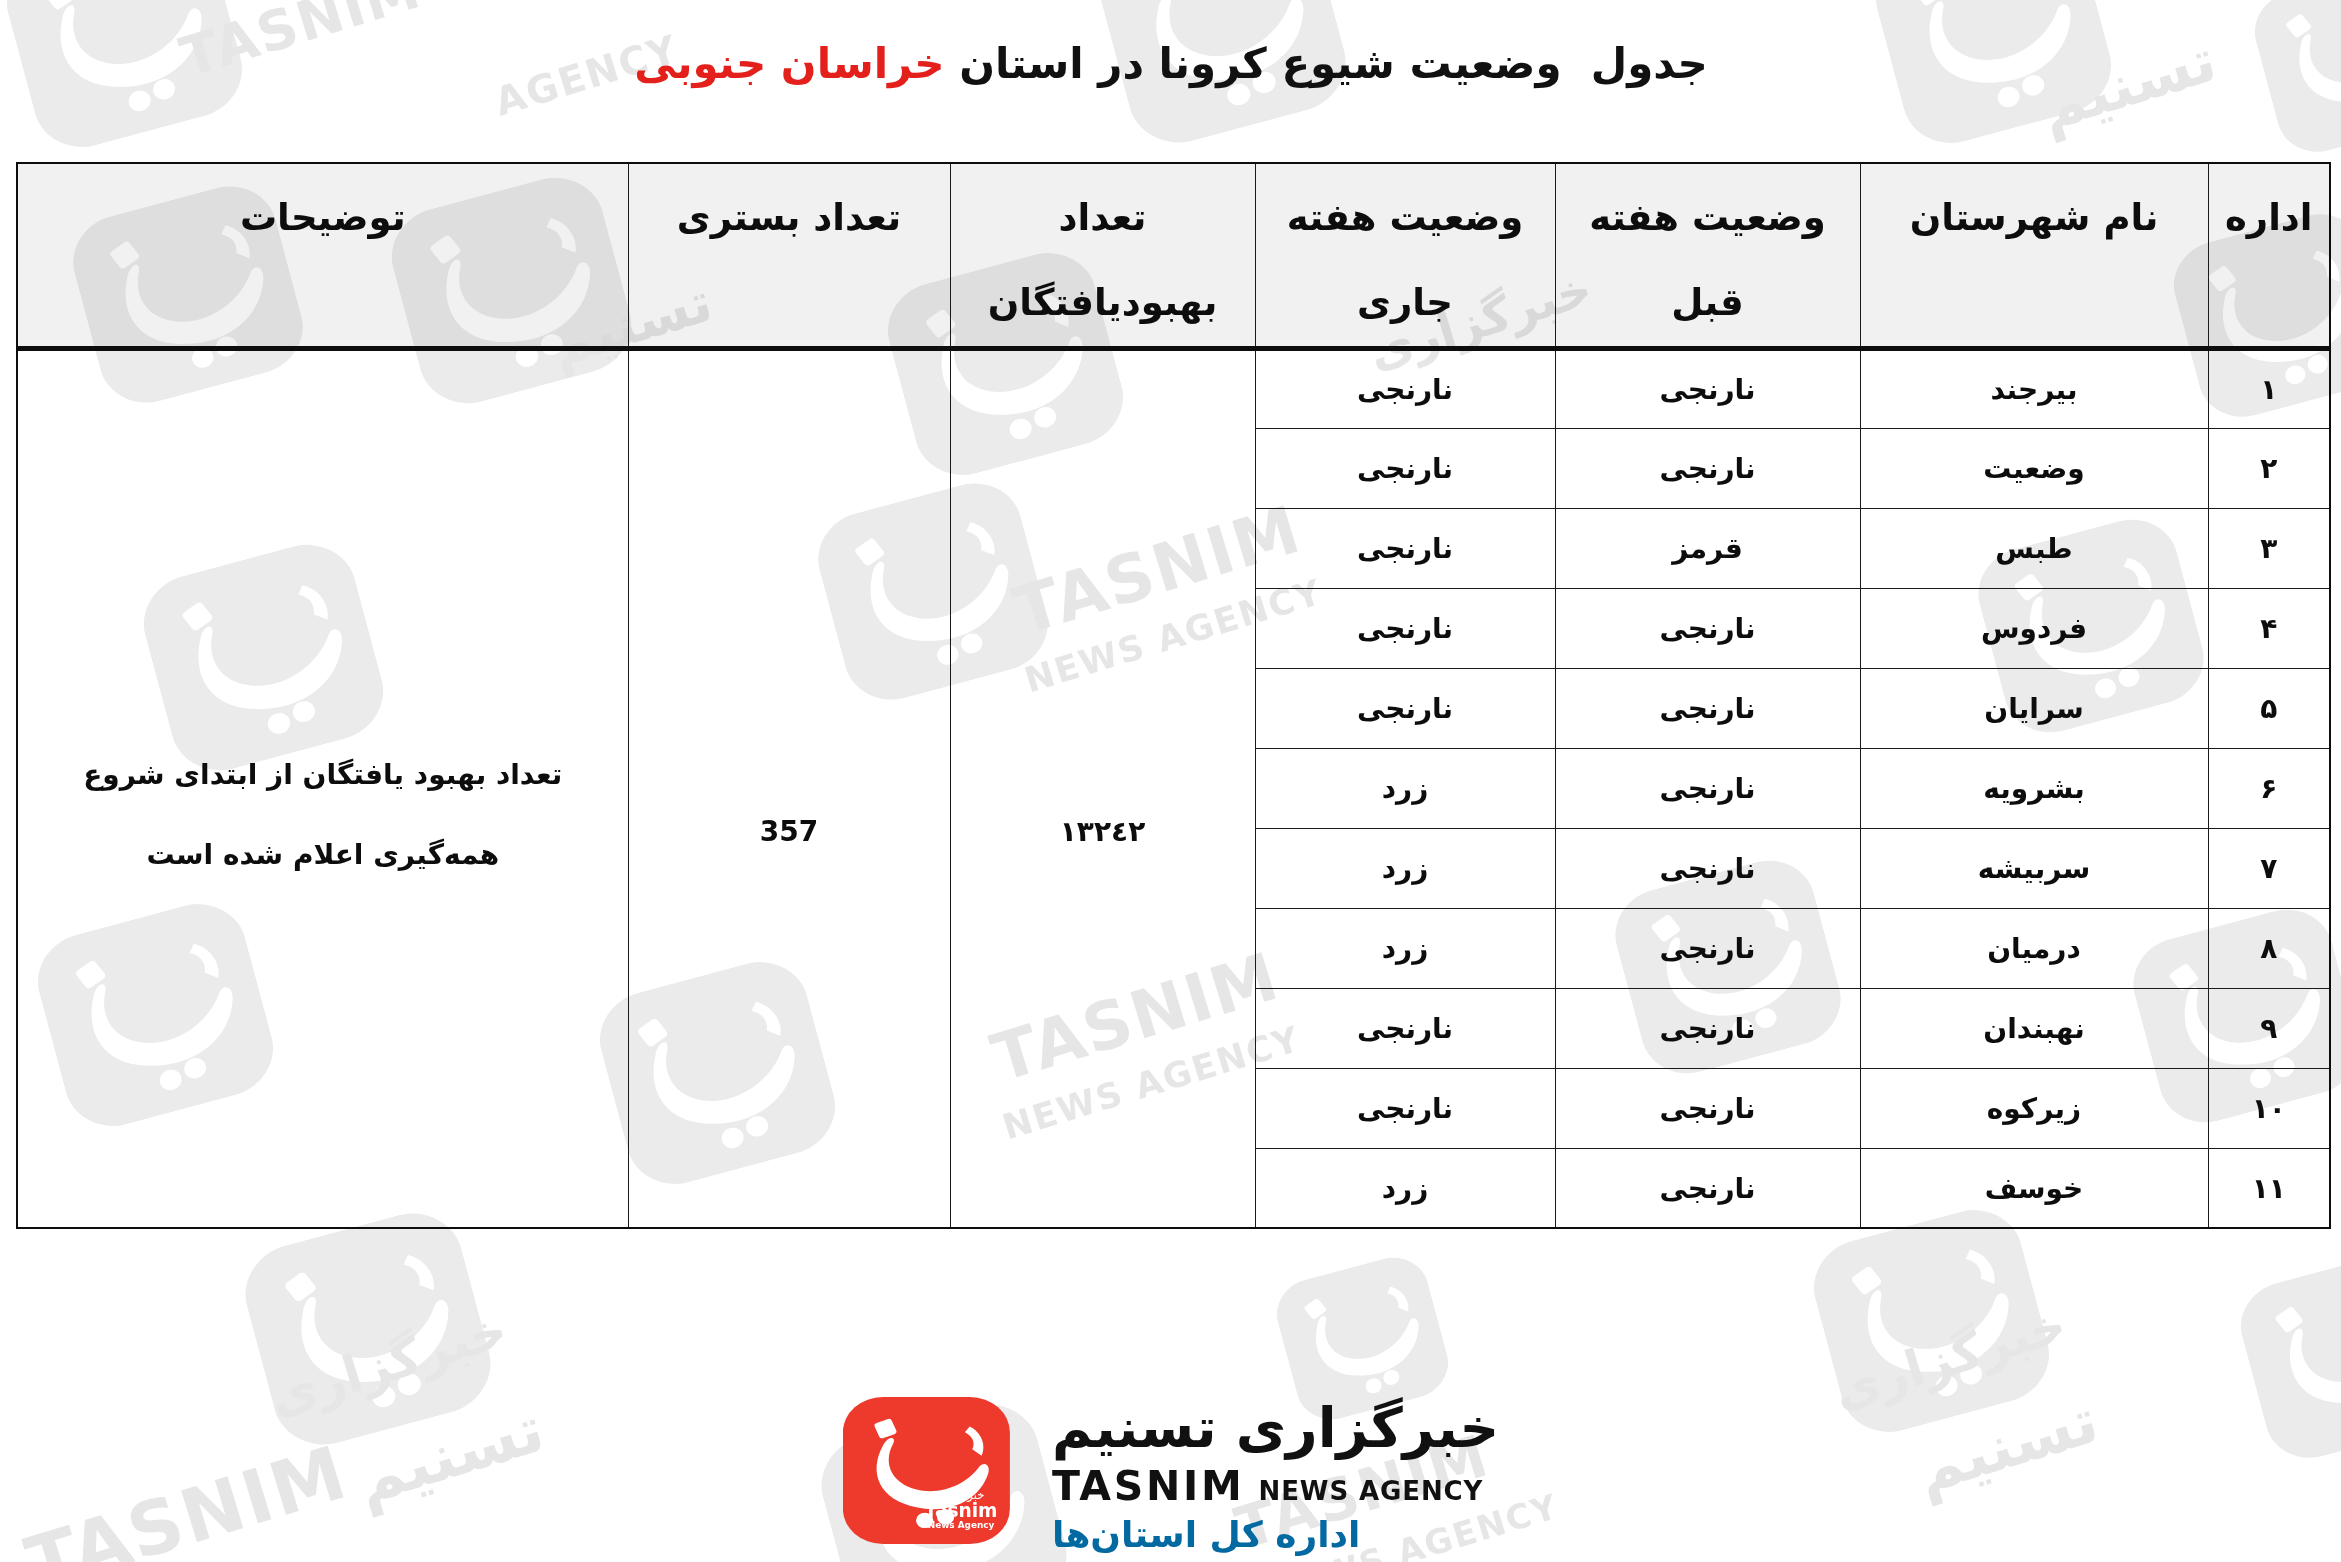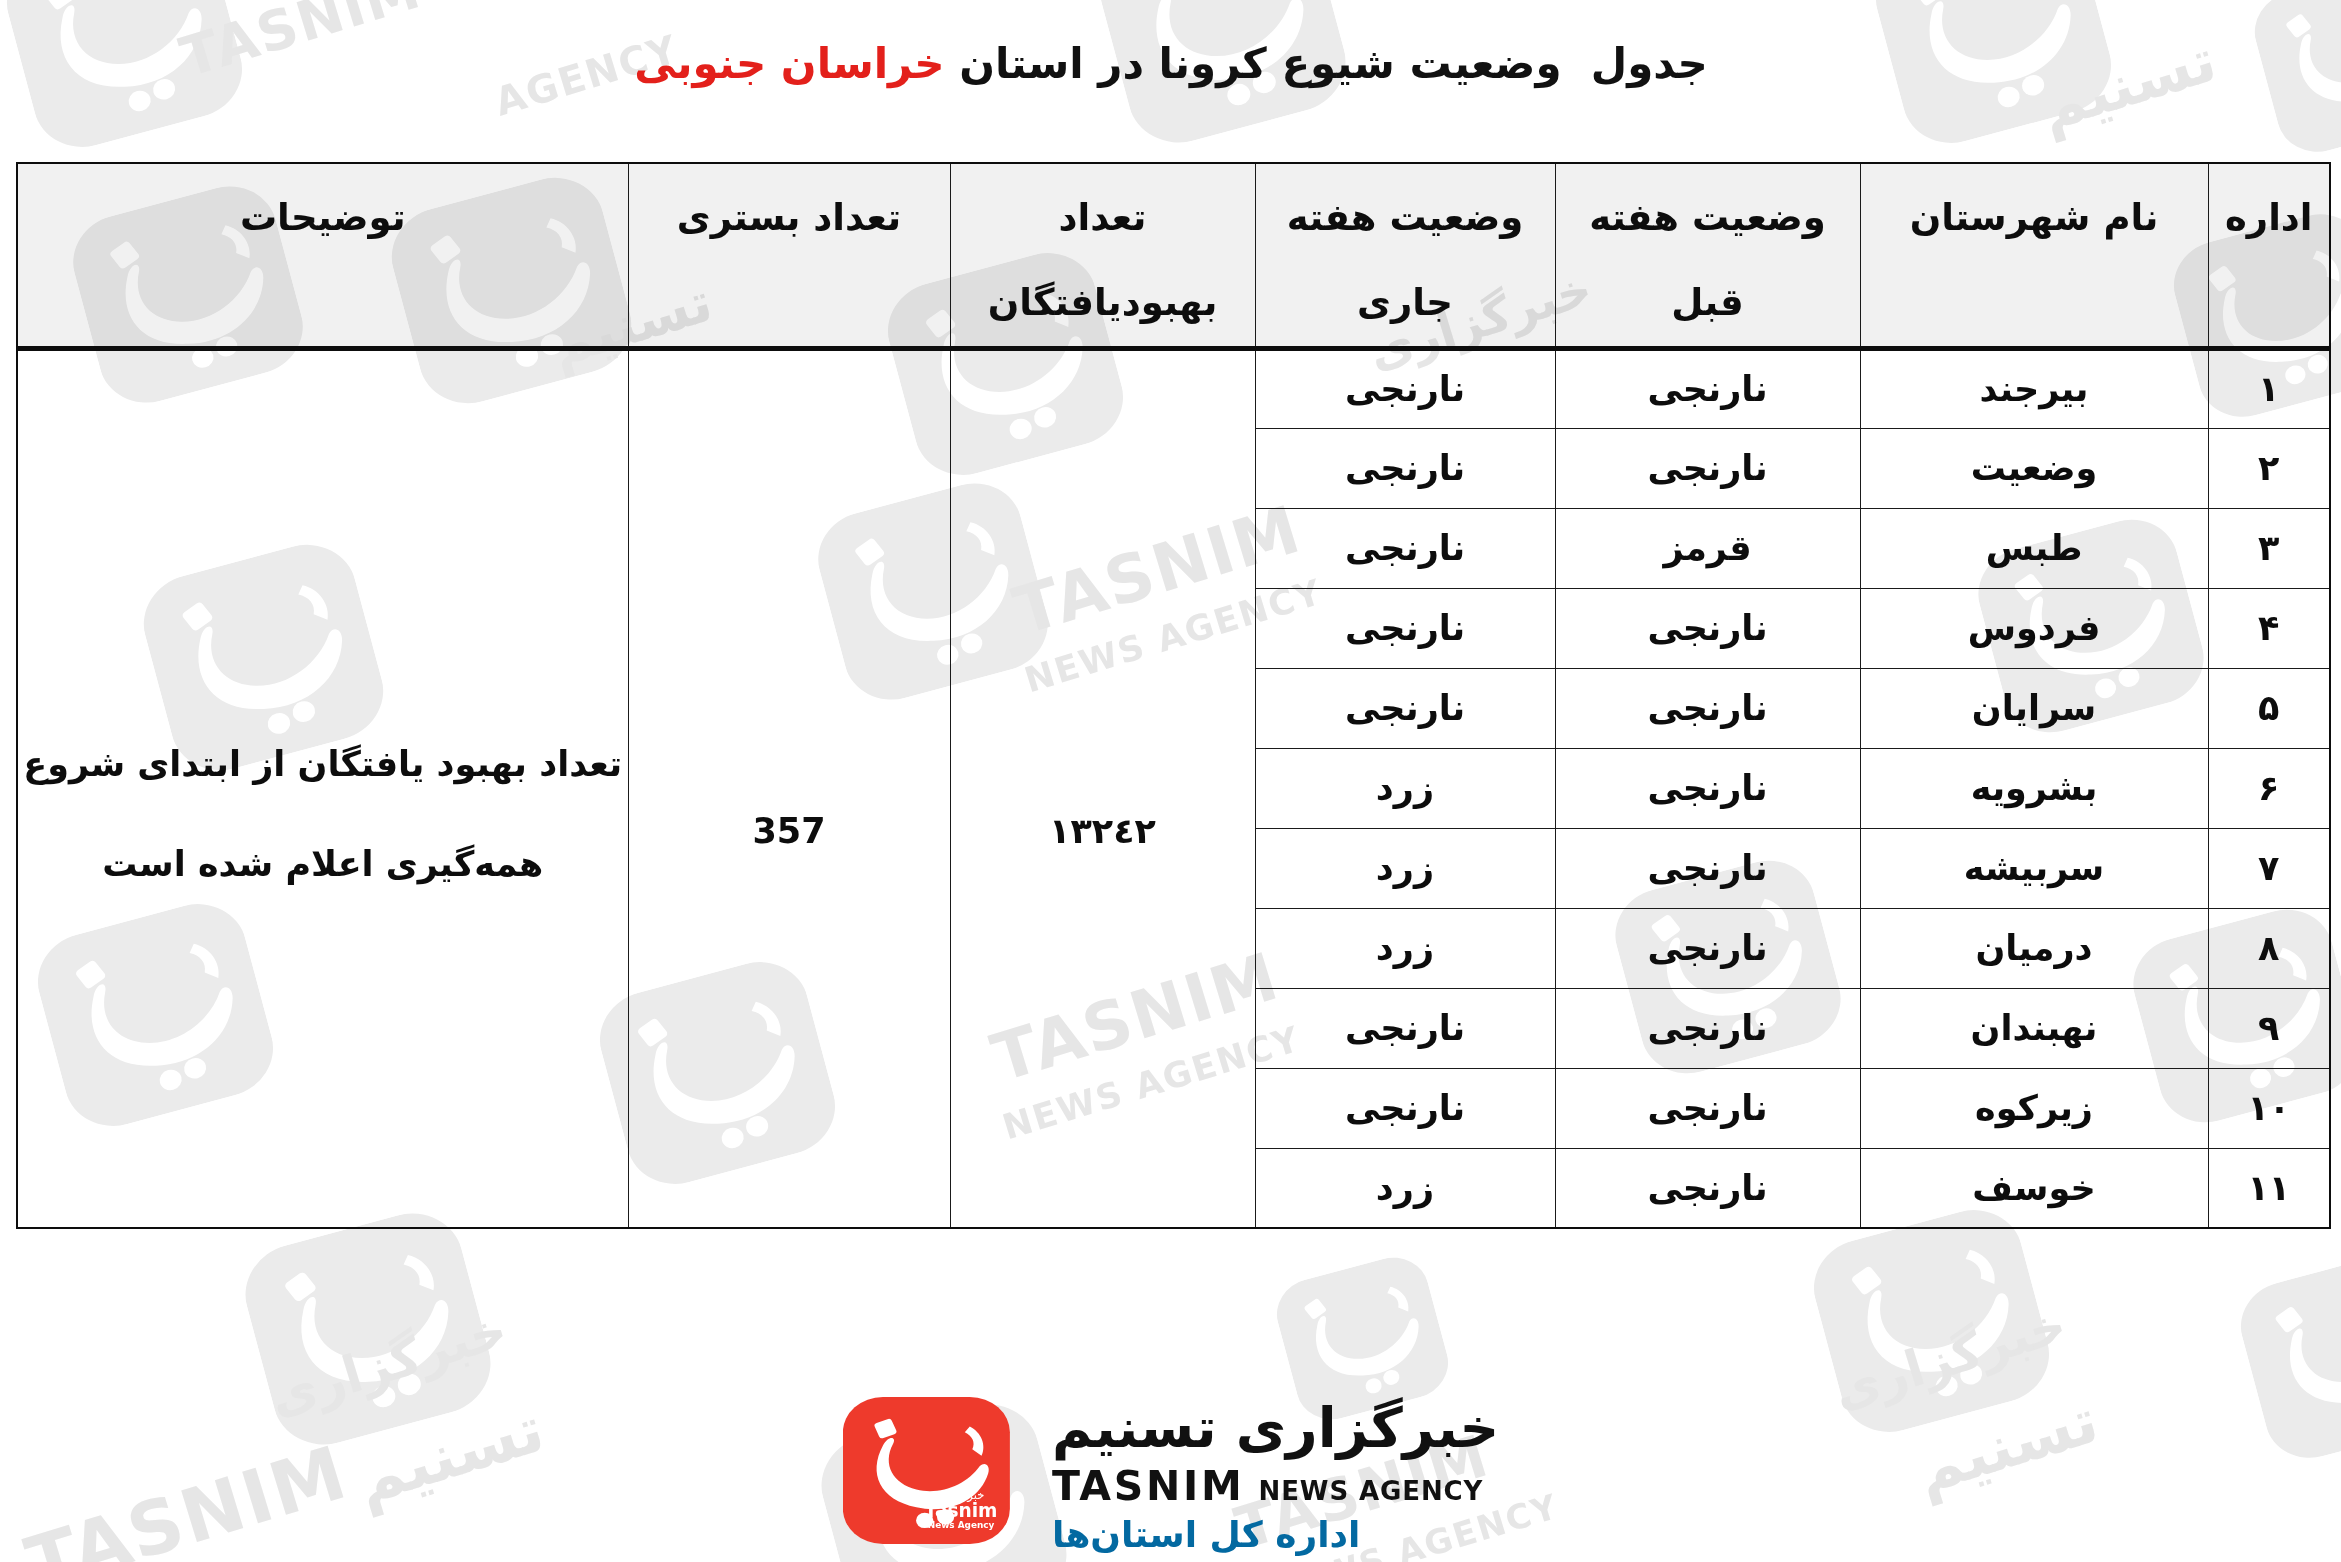--- a/index.html
+++ b/index.html
@@ -32,21 +32,21 @@
     border:1.8px solid #1a1a1a;text-align:center;color:#0d0d0d;
     overflow:hidden;
   }
   .status-table thead th{
     height:152px;background:rgba(0,0,0,0.055);
     font-size:37px;font-weight:bold;white-space:pre-line;line-height:2.3;
     vertical-align:top;padding-top:10.6px;
     border-bottom:5.3px solid #0d0d0d;
   }
   .status-table tbody tr{height:80px;}
-  .status-table tbody td{font-size:35px;font-weight:bold;vertical-align:middle;background:transparent;}
+  .status-table tbody td{font-size:28px;font-weight:bold;vertical-align:middle;background:transparent;}
   td.c-no{background:rgba(0,0,0,0.055);font-size:34px;}
   td.c-city{font-size:37px;}
   td.c-merged{vertical-align:top;}
   td.c-num{padding-top:85px;font-size:42px;}
   td.c-note{
     padding-top:53px;font-size:33px;font-weight:normal;
     line-height:2.85;white-space:pre-line;
   }
   
   .footer{

